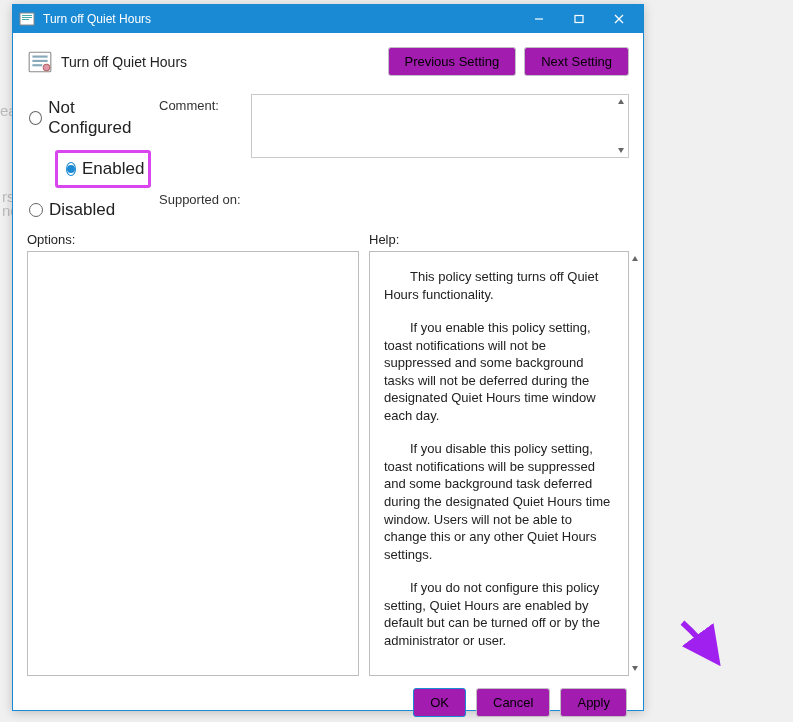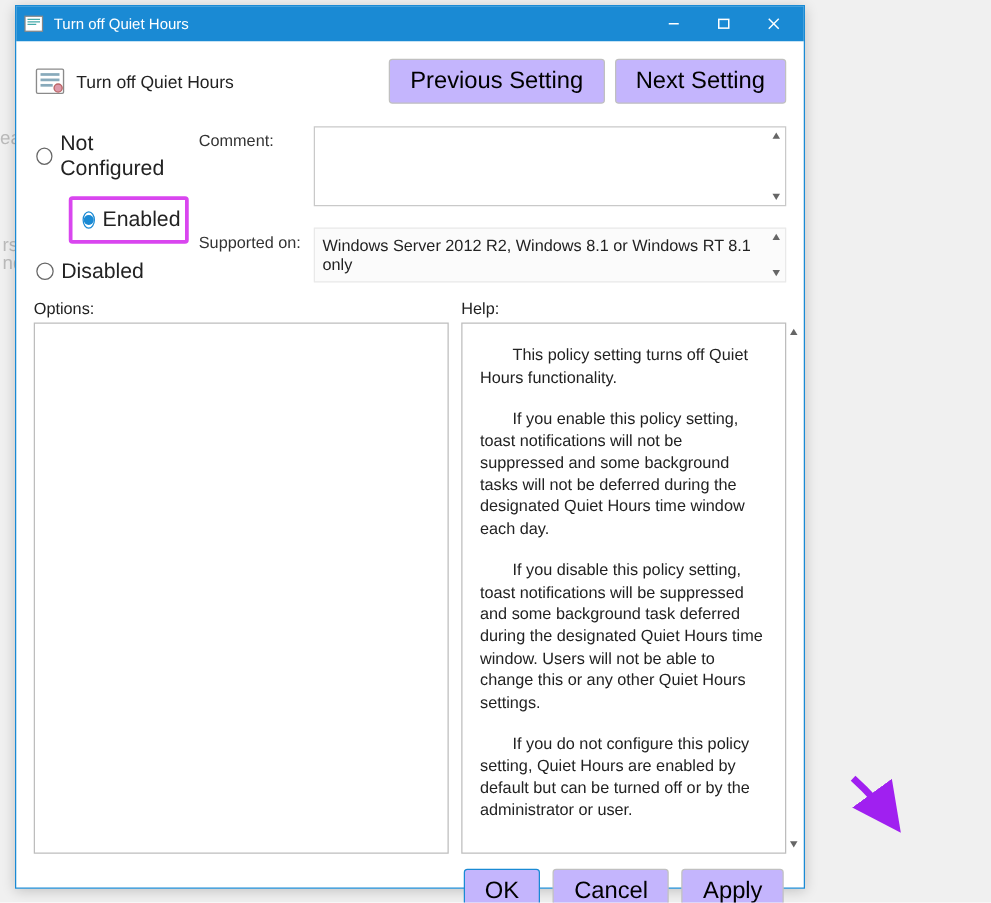--- a/index.html
+++ b/index.html
@@ -47,24 +47,24 @@
   .toprow {
     display: flex;
     align-items: center;
     margin-bottom: 18px;
   }
   .policy-icon { width:26px;height:26px;margin-right:8px;display:inline-flex;align-items:center;justify-content:center; }
   .policy-title { font-size: 14px; flex: 1; }
   .navbtns { display:flex; gap:8px; }
   .btn {
     border: 1px solid #c0c0c0;
-    background: #c4b5fd;
+    background: #a21caf;
     padding: 6px 16px;
     border-radius: 3px;
-    font-size: 19px;
+    font-size: 13px;
     cursor: pointer;
   }
   .btn.primary { border-color: #1a8ad4; }
   .midgrid {
     display: grid;
     grid-template-columns: 130px 90px 1fr;
     column-gap: 2px;
     row-gap: 14px;
     align-items: start;
   }
@@ -217,33 +217,20 @@
             </svg>
           </span>
         <span class="scroll-arrow down">
             <svg viewBox="0 0 8 8">
               <polygon points="1,2 7,2 4,7"></polygon>
             </svg>
           </span>
       </div>
 
       <div class="field-label" style="text-align:left;">Supported on:</div>
-      <div class="supported-box">
-        <span>Windows Server 2012 R2, Windows 8.1 or Windows RT 8.1 only</span>
-        <span class="scroll-arrow up">
-            <svg viewBox="0 0 8 8">
-              <polygon points="4,1 7,6 1,6"></polygon>
-            </svg>
-          </span>
-        <span class="scroll-arrow down">
-            <svg viewBox="0 0 8 8">
-              <polygon points="1,2 7,2 4,7"></polygon>
-            </svg>
-          </span>
-      </div>
     </div>
 
     <div class="labels-row">
       <div class="left">Options:</div>
       <div>Help:</div>
     </div>
 
     <div class="panels-row">
       <div class="panel options"></div>
       <div class="panel help">

